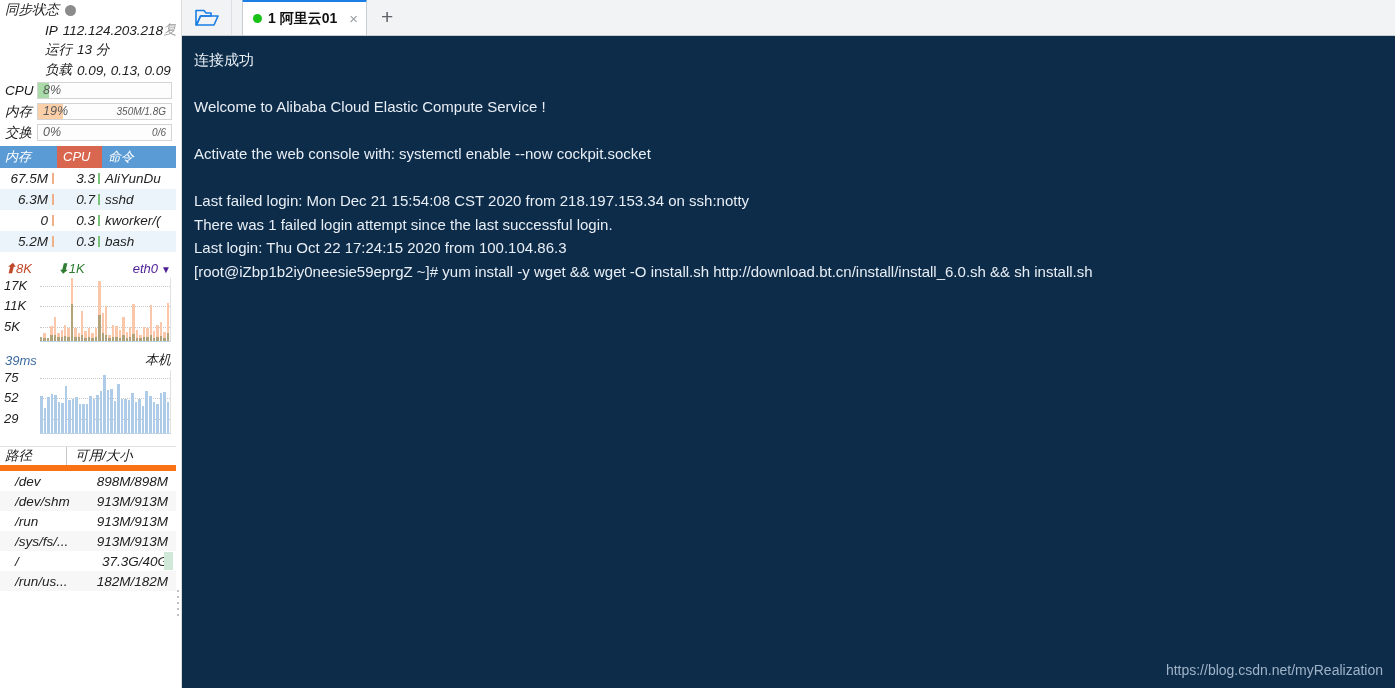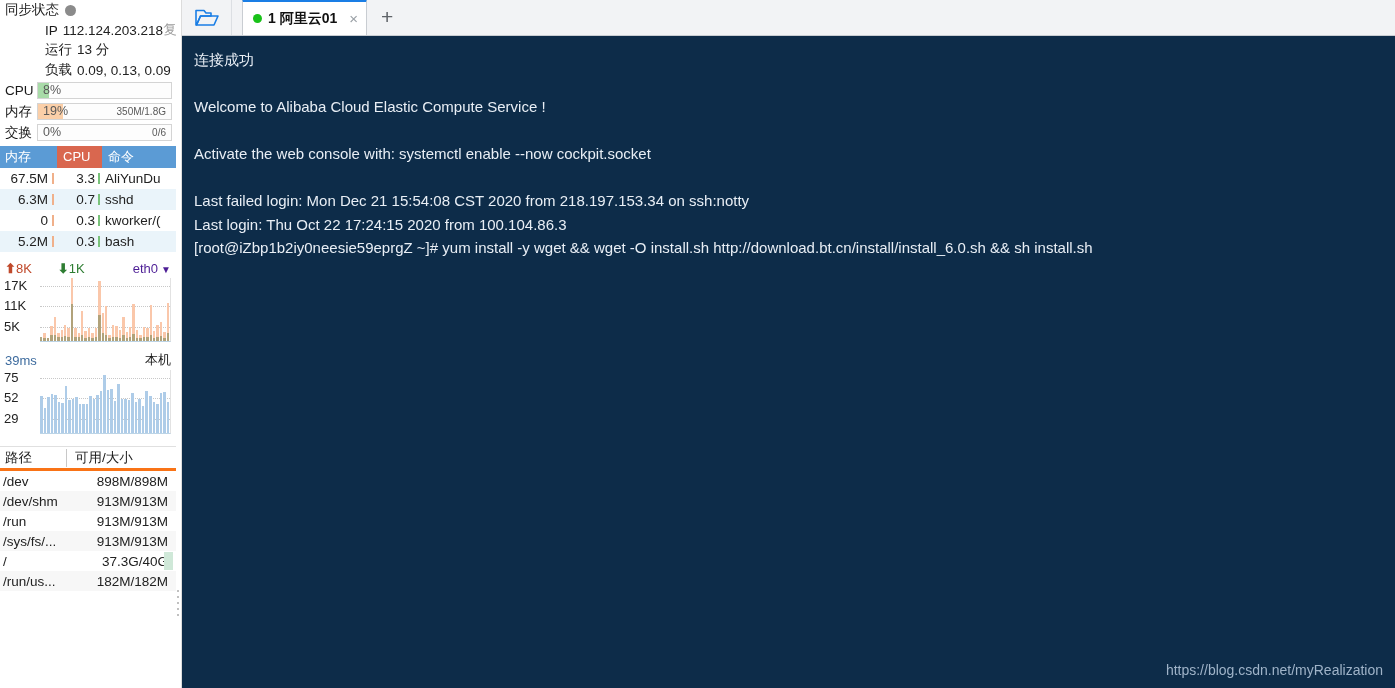--- a/index.html
+++ b/index.html
@@ -16,20 +16,21 @@
   }
 
   
   #sidebar {
     width: 176px;
     height: 656px;
     background: #ffffff;
     position: relative;
     flex: 0 0 176px;
     overflow: hidden;
+    font-style: italic;
   }
   .stat-row {
     height: 20px;
     display: flex;
     align-items: center;
     font-size: 13.5px;
     color: #222;
     padding-left: 5px;
     white-space: nowrap;
   }
@@ -148,30 +149,30 @@
     height: 20px; font-size: 13px; padding-left: 5px; margin-top: 8px;
   }
   .ping-val { color: #3d6b9e; }
   .ping-host { margin-left: auto; margin-right: 5px; color: #1a1a1a; }
 
   
   .disk-wrap { margin-top: 12px; border-top: 1px solid #e0e0e0; }
   .disk-head {
     display: flex; height: 24px; align-items: center;
     font-size: 13.5px; color: #1a1a1a; padding-left: 5px;
-    border-bottom: 3px solid #f97316;
+    border-bottom: 6px solid #f97316;
   }
   .disk-head .h1 { width: 62px; border-right: 1px solid #c8c8c8; }
   .disk-head .h2 { padding-left: 8px; }
   .disk-row {
     display: flex; height: 20px; align-items: center;
     font-size: 13.5px; color: #222; position: relative;
   }
   .disk-row.alt { background: #f7f7f7; }
-  .disk-row .p { width: 70px; padding-left: 3px; white-space: nowrap; overflow: hidden; }
+  .disk-row .p { width: 70px; padding-left: 15px; white-space: nowrap; overflow: hidden; }
   .disk-row .v { flex: 1; text-align: right; padding-right: 8px; white-space: nowrap; }
   .disk-row .usebar {
     position: absolute; right: 3px; top: 1px; bottom: 1px; width: 9px;
     background: #cfe8d8;
   }
 
   
   #drag-handle {
     flex: 0 0 6px;
     width: 6px; height: 688px;
@@ -703,19 +704,20 @@
 
     <div id="terminal">
       <div id="term-lines">
           <div class="term-line cn">连接成功</div>
           <div class="spacer"></div>
           <div class="term-line">Welcome to Alibaba Cloud Elastic Compute Service !</div>
           <div class="spacer"></div>
           <div class="term-line">Activate the web console with: systemctl enable --now cockpit.socket</div>
           <div class="spacer"></div>
           <div class="term-line">Last failed login: Mon Dec 21 15:54:08 CST 2020 from 218.197.153.34 on ssh:notty</div>
+          <div class="term-line">There was 1 failed login attempt since the last successful login.</div>
           <div class="term-line">Last login: Thu Oct 22 17:24:15 2020 from 100.104.86.3</div>
           <div class="term-line">[root@iZbp1b2iy0neesie59eprgZ ~]# yum install -y wget &amp;&amp; wget -O install.sh http://download.bt.cn/install/install_6.0.sh &amp;&amp; sh install.sh</div>
         </div>
       <div id="watermark">https://blog.csdn.net/myRealization</div>
     </div>
   </div>
 </div>
 
 </body></html>

